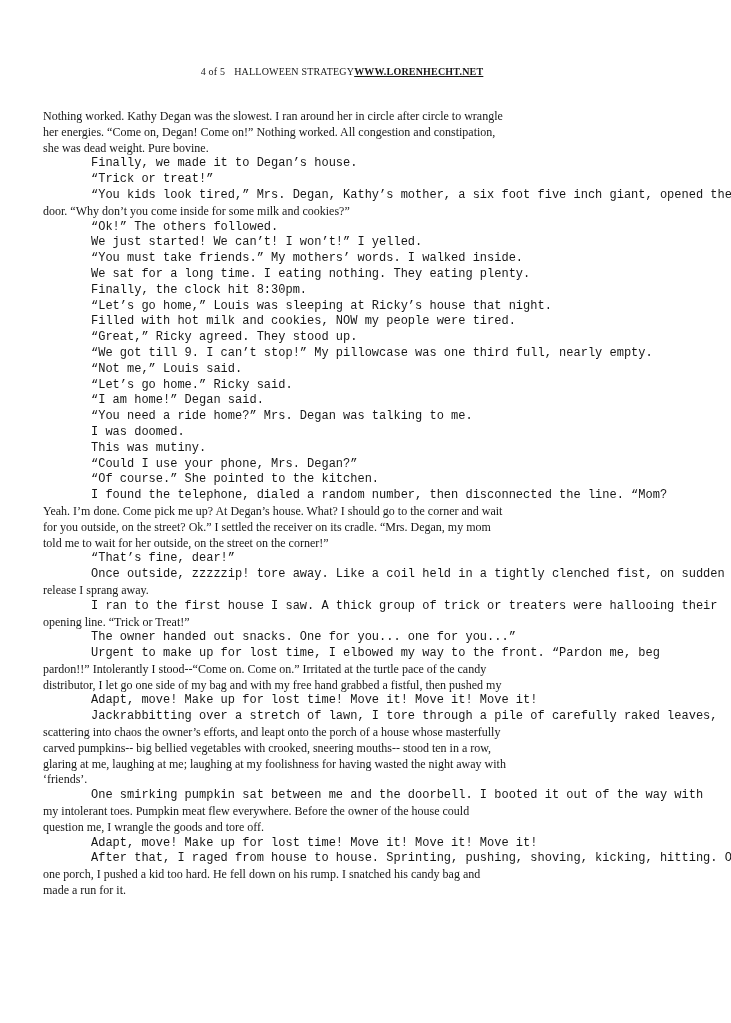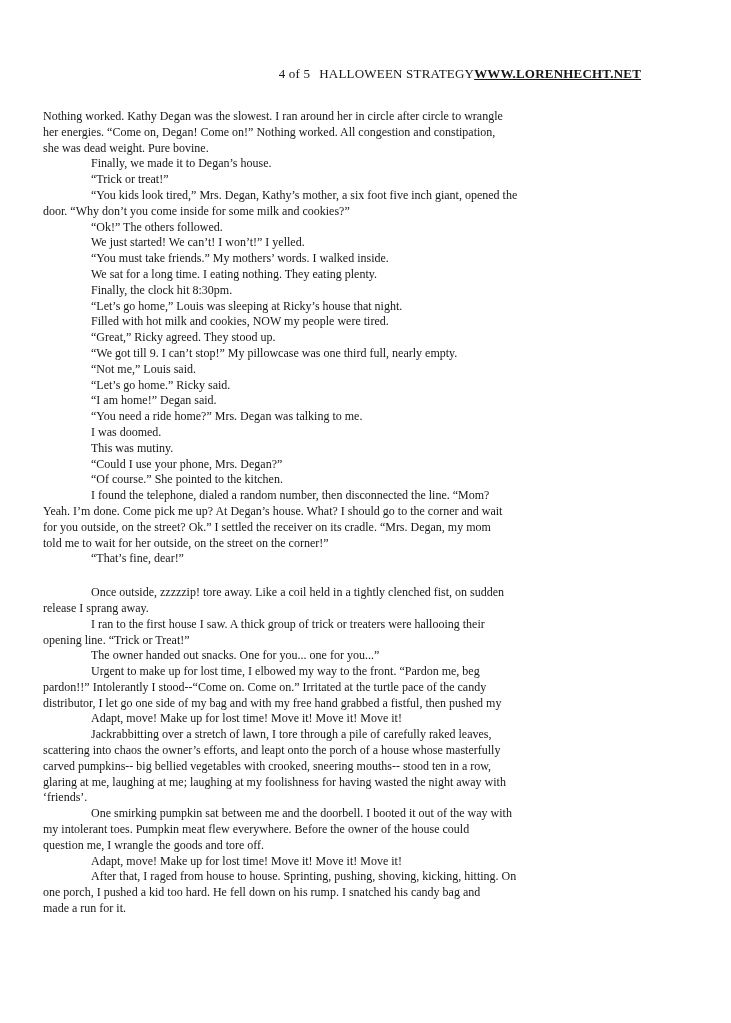--- a/index.html
+++ b/index.html
@@ -15,23 +15,23 @@
     overflow: hidden;
     font-family: "Liberation Serif", "DejaVu Serif", serif;
     color: #161616;
   }
   .header {
     position: absolute;
     top: 66px;
     left: 43px;
     width: 598px;
     display: flex;
-    justify-content: flex-end;
+    justify-content: center;
     align-items: baseline;
-    font-size: 13px;
+    font-size: 10px;
     letter-spacing: 0.2px;
     white-space: nowrap;
   }
   .header-left .page-label {
     margin-right: 9px;
   }
   .header-right {
     color: #161616;
     text-decoration: underline;
     font-weight: bold;
@@ -39,32 +39,33 @@
   }
   .content {
     position: absolute;
     top: 109px;
     left: 43px;
     width: 640px;
     font-size: 12px;
     line-height: 15.8px;
   }
   .section + .section {
-    margin-top: 18px;
+    margin-top: 0;
   }
   .para {
     margin: 0;
     padding: 0;
   }
   .line {
     display: block;
     white-space: nowrap;
   }
   .line.indent {
     text-indent: 48px;
+    font-family: Liberation Mono, monospace;
   }
 </style>
 </head>
 <body>
 
 <div class="page">
   <div class="header">
     <div class="header-left">
       <span class="page-label">4 of 5</span><span class="doc-title">HALLOWEEN STRATEGY</span>
     </div>

